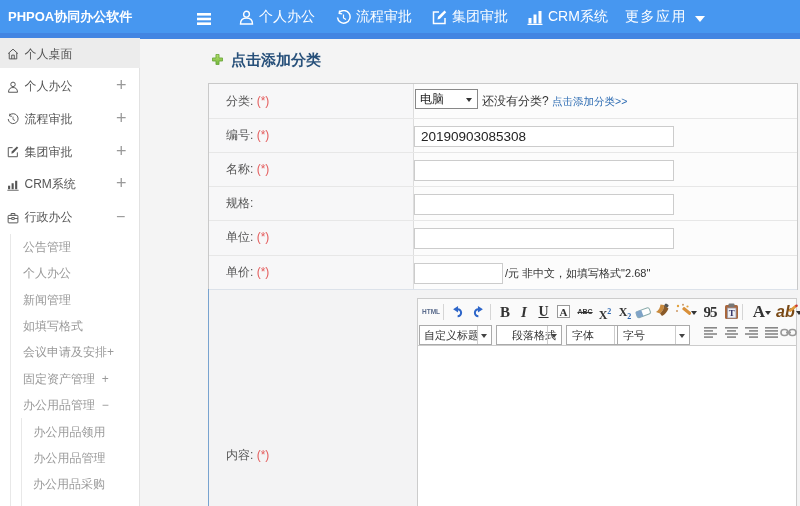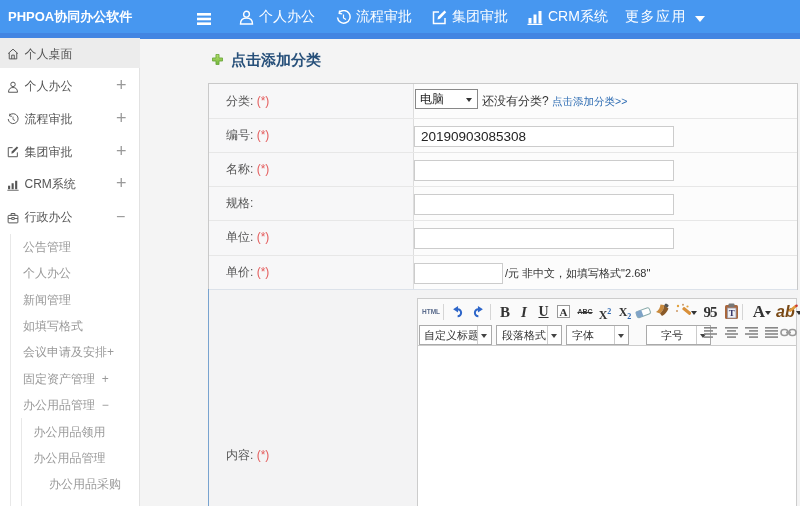--- a/index.html
+++ b/index.html
@@ -137,21 +137,21 @@
 
 <div class="srow" style="top:233.7px;left:23px">公告管理</div>
 <div class="srow" style="top:260.1px;left:23px">个人办公</div>
 <div class="srow" style="top:286.5px;left:23px">新闻管理</div>
 <div class="srow" style="top:312.9px;left:23px">如填写格式</div>
 <div class="srow" style="top:339.3px;left:23px">会议申请及安排+</div>
 <div class="srow" style="top:365.7px;left:23px">固定资产管理&nbsp;&nbsp;+</div>
 <div class="srow" style="top:392.1px;left:23px">办公用品管理&nbsp;&nbsp;−</div>
 <div class="srow" style="top:418.5px;left:33.5px">办公用品领用</div>
 <div class="srow" style="top:444.9px;left:33.5px">办公用品管理</div>
-<div class="srow" style="top:471.3px;left:49px">办公用品采购</div>
+<div class="srow" style="top:471.3px;left:33px">办公用品采购</div>
 
 <div id="main"></div>
 <svg class="abs" style="left:212px;top:54px" width="11" height="11" viewBox="0 0 13 13">
     <defs>
       <linearGradient id="gg" x1="0" y1="0" x2="0" y2="1">
         <stop offset="0" stop-color="#b6e06c"></stop>
         <stop offset="1" stop-color="#71b33c"></stop>
       </linearGradient>
     </defs>
     <path d="M4.7 0.5 L8.3 0.5 L8.3 4.7 L12.5 4.7 L12.5 8.3 L8.3 8.3 L8.3 12.5 L4.7 12.5 L4.7 8.3 L0.5 8.3 L0.5 4.7 L4.7 4.7 Z" fill="url(#gg)" stroke="#67a636" stroke-width="1"></path>
@@ -239,23 +239,23 @@
  <span class="abs" style="left:347px;top:12px;width:0;height:0;border:3.5px solid transparent;border-top:4px solid #333"></span>
  <div class="ti" style="left:358px;width:18px;font-size:16px;font-weight:bold;font-style:italic;color:#7a4a16">ab</div>
  <svg class="abs" style="left:368px;top:5px" width="12" height="12" viewBox="0 0 12 12">
         <rect x="3" y="4" width="9" height="2.6" rx="0.6" transform="rotate(-38 6 6)" fill="#e09a3e"></rect>
         <circle cx="10.5" cy="1.8" r="1.3" fill="#c33"></circle>
       </svg>
  <span class="abs" style="left:378px;top:12px;width:0;height:0;border:3.5px solid transparent;border-top:4px solid #333"></span>
 </div>
 
 <div class="dd" style="left:1px;width:73px;padding-left:4px;font-size:11px">自定义标题<span class="ar"></span></div>
-<div class="dd" style="left:78px;width:66px;padding-left:5px">段落格式<span class="ar"></span></div>
+<div class="dd" style="left:78px;width:66px;padding-left:15px">段落格式<span class="ar"></span></div>
 <div class="dd" style="left:148px;width:63px;padding-left:5px">字体<span class="ar"></span></div>
-<div class="dd" style="left:228px;width:65px;padding-left:14px">字号<span class="ar"></span></div>
+<div class="dd" style="left:199px;width:73px;padding-left:5px">字号<span class="ar"></span></div>
 <svg class="abs" style="left:286px;top:28px" width="13" height="11" viewBox="0 0 13 11">
       <g fill="#888">
         <rect x="0" y="0" width="13" height="1.6"></rect>
         <rect x="0" y="3.1" width="9" height="1.6"></rect>
         <rect x="0" y="6.2" width="13" height="1.6"></rect>
         <rect x="0" y="9.3" width="9" height="1.6"></rect>
       </g>
     </svg>
 <svg class="abs" style="left:307px;top:28px" width="13" height="11" viewBox="0 0 13 11">
       <g fill="#888">

